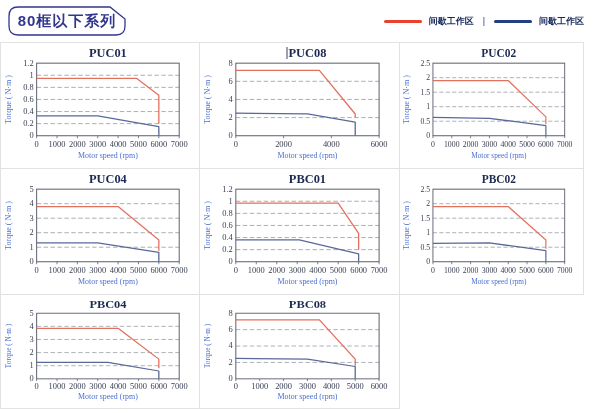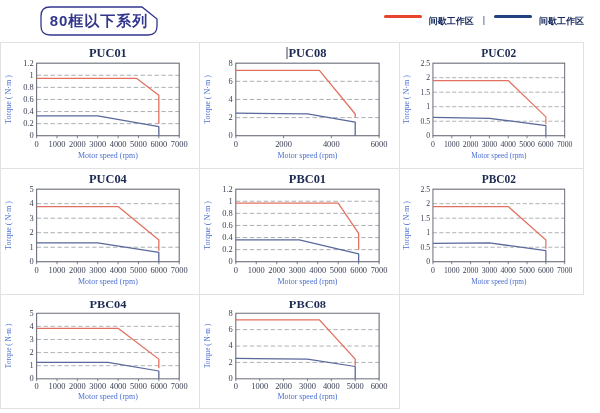--- a/index.html
+++ b/index.html
@@ -1,26 +1,26 @@
 <!DOCTYPE html>
 <html><head>
 <meta charset="utf-8">
 <style>
   html,body{margin:0;padding:0;background:#ffffff;}
   body{width:600px;height:413px;font-family:"Liberation Sans",sans-serif;}
   .page{position:relative;width:600px;height:413px;overflow:hidden;background:#fff;}
 
-  header{height:42px;display:flex;align-items:center;justify-content:space-between;margin-left:32px;}
+  header{height:42px;display:flex;align-items:center;justify-content:space-between;}
   .badge{position:relative;width:118px;height:30px;margin-left:8px;color:#32368d;}
   .badge svg{position:absolute;left:0;top:0;}
   .badge .badge-text{position:absolute;left:0;top:0;width:100%;height:100%;
     display:flex;align-items:center;justify-content:center;
     font-size:15px;font-weight:bold;letter-spacing:1px;color:#32368d;}
 
-  .legend{display:flex;margin-right:16px;
+  .legend{display:flex;align-items:center;margin-right:16px;
     font-size:9px;font-weight:bold;color:#18295c;}
   .legend .line{width:38px;height:3px;border-radius:2px;display:inline-block;margin-right:7px;}
   .legend .sep{margin:0 9px;color:#2a3a6e;font-weight:normal;}
 
   .grid{display:grid;grid-template-columns:200px 200px 184px;
     grid-template-rows:126px 126px 114px;width:584px;border-top:1px solid #e2e2e2;}
   .cell{box-sizing:border-box;border-right:1px solid #e2e2e2;border-bottom:1px solid #e2e2e2;background:#fff;}
   .cell:nth-child(3n+1){border-left:1px solid #e2e2e2;}
   .cell.empty{border:none;}
   .cell svg{width:100%;height:100%;display:block;}

